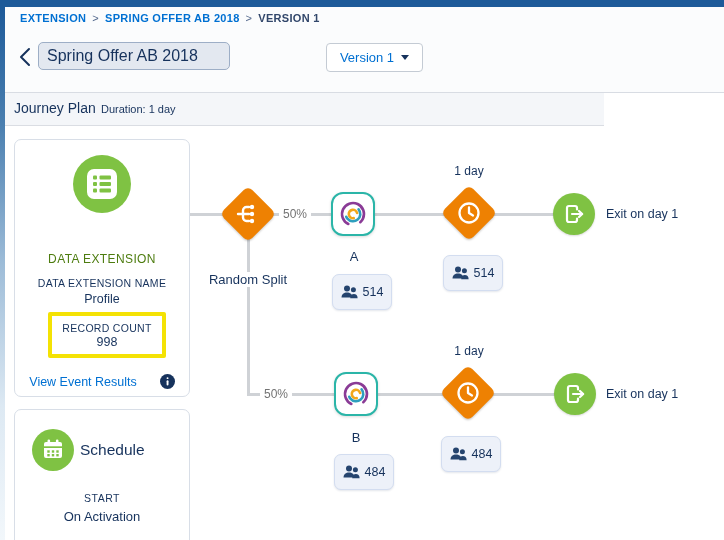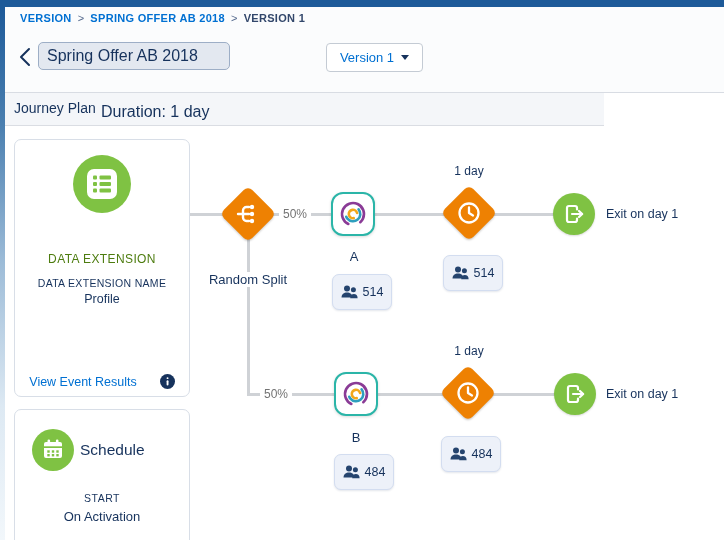--- a/index.html
+++ b/index.html
@@ -25,21 +25,21 @@
                border:1px solid #9daec6;border-radius:5px;font-family:"Liberation Sans",sans-serif;
                font-size:16px;color:#16325c;padding:0 8px;box-sizing:border-box;outline:none;}
   .version-btn{position:absolute;left:321px;top:36px;width:95px;height:27px;background:#fff;
                border:1px solid #c4cbd4;border-radius:4px;display:flex;align-items:center;justify-content:center;
                gap:7px;cursor:pointer;}
   .version-btn .vlabel{font-size:13px;color:#0070d2;}
   .caret-down{width:0;height:0;border-left:4.5px solid transparent;border-right:4.5px solid transparent;border-top:5px solid #16325c;}
 
   
   .plan-title{position:absolute;left:9px;top:7px;font-size:14px;color:#16325c;}
-  .plan-duration{position:absolute;left:96px;top:10px;font-size:16px;color:#16325c;}
+  .plan-duration{position:absolute;left:96px;top:10px;font-size:11px;color:#16325c;}
 
   
   .card{position:absolute;left:9px;width:176px;background:#fff;border:1.5px solid #d8dee7;border-radius:7px;box-sizing:border-box;}
   .de-card{top:13px;height:258px;}
   .sch-card{top:283px;height:150px;}
   .center{width:100%;text-align:center;position:absolute;}
 
   .de-circle{position:absolute;left:50%;transform:translateX(-50%);top:15px;}
   .de-title{top:112px;font-size:12px;letter-spacing:.4px;color:#4d7c0f;}
   .de-name-label{top:137px;font-size:10.5px;letter-spacing:.3px;color:#16325c;}
@@ -83,21 +83,21 @@
 
 <div id="screen">
 
   <div class="top-band">
     
   </div>
   <div class="left-band"></div>
 
   <div class="header-bar">
     <div class="breadcrumb">
-      <span class="crumb-link">VERSION</span>
+      <span class="crumb-link">EXTENSION</span>
       <span class="sep">&gt;</span>
       <span class="crumb-link">SPRING OFFER AB 2018</span>
       <span class="sep">&gt;</span>
       <span class="current">VERSION 1</span>
     </div>
 
     <div class="back-btn">
       <svg width="14" height="20" viewBox="0 0 14 20">
         <path d="M11,2 L3,10 L11,18" stroke="#16325c" stroke-width="2" fill="none" stroke-linecap="round" stroke-linejoin="round"></path>
       </svg>
@@ -136,20 +136,24 @@
             <rect x="20" y="27" width="4" height="4" rx="1"></rect>
               <rect x="26.5" y="27" width="11.5" height="4" rx="1"></rect>
             <rect x="20" y="33.5" width="4" height="4" rx="1"></rect>
               <rect x="26.5" y="33.5" width="11.5" height="4" rx="1"></rect>
           </g>
         </svg>
       </div>
       <div class="center de-title">DATA EXTENSION</div>
       <div class="center de-name-label">DATA EXTENSION NAME</div>
       <div class="center de-name-value">Profile</div>
+      <div class="hl-box">
+        <div class="l1">RECORD COUNT</div>
+        <div class="l2">998</div>
+      </div>
       <div class="de-link-row">
         <span class="de-link">View Event Results</span>
         <svg width="15" height="15" viewBox="0 0 15 15">
           <circle cx="7.5" cy="7.5" r="7.5" fill="#16325c"></circle>
           <rect x="6.6" y="3.2" width="1.9" height="1.9" rx=".95" fill="#fff"></rect>
           <rect x="6.6" y="6.2" width="1.9" height="5.3" rx=".95" fill="#fff"></rect>
         </svg>
       </div>
     </div>
 

